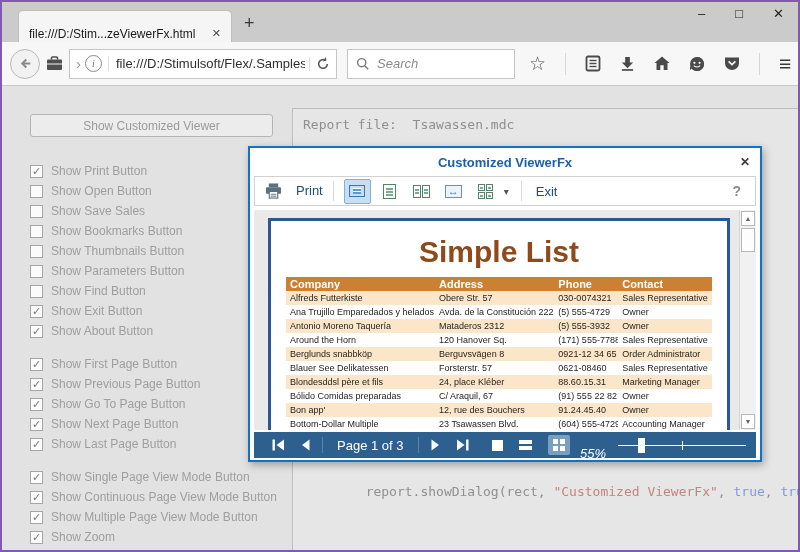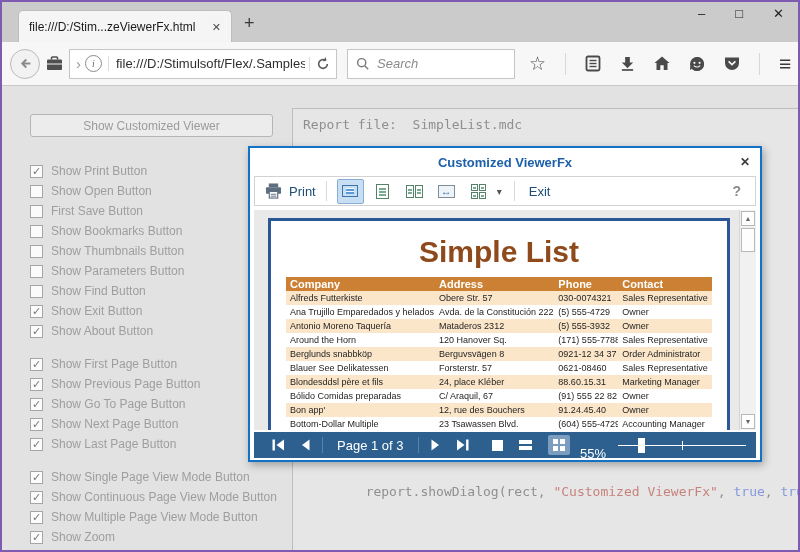--- a/index.html
+++ b/index.html
@@ -1,21 +1,21 @@
 <!DOCTYPE html>
 <html><head>
 <meta charset="utf-8">
 <style>
   html,body{margin:0;padding:0;}
   body{width:800px;height:552px;font-family:"Liberation Sans",sans-serif;background:#fff;overflow:hidden;}
   .window{position:relative;width:800px;height:552px;box-sizing:border-box;border:2px solid #7e5bb0;background:#cbcbcb;overflow:hidden;}
 
   
   .tabbar{position:absolute;top:0;left:0;right:0;height:40px;background:#cbcbcb;}
-  .tab{position:absolute;left:16px;top:8px;width:214px;height:32px;background:#f5f5f5;border:1px solid #bdbdbd;border-bottom:none;border-radius:5px 5px 0 0;display:flex;align-items:center;box-sizing:border-box;padding:16px 10px;font-size:12px;color:#1a1a1a;}
+  .tab{position:absolute;left:16px;top:8px;width:214px;height:32px;background:#f5f5f5;border:1px solid #bdbdbd;border-bottom:none;border-radius:5px 5px 0 0;display:flex;align-items:flex-start;box-sizing:border-box;padding:16px 10px;font-size:12px;color:#1a1a1a;}
   .tab-title{white-space:nowrap;overflow:hidden;}
   .tab-close{margin-left:auto;color:#4c4c4c;font-size:11px;padding-left:8px;cursor:default;}
   .newtab{position:absolute;left:242px;top:12px;font-size:18px;line-height:18px;color:#3a3a3a;}
   .winctl{position:absolute;top:4px;right:14px;display:flex;gap:30px;font-size:13px;color:#222;}
   .winctl span{cursor:default;}
 
   
   .nav{position:absolute;top:40px;left:0;right:0;height:44px;background:#f7f7f7;border-bottom:1px solid #c8c8c8;display:flex;align-items:center;box-sizing:border-box;padding:0 8px;}
   .back-btn{width:28px;height:28px;border:1px solid #b9b9b9;border-radius:50%;display:flex;align-items:center;justify-content:center;background:#f2f2f2;margin-right:6px;flex:none;}
   .icon-plain{display:flex;align-items:center;justify-content:center;flex:none;}
@@ -45,21 +45,21 @@
   .code-line1{position:absolute;top:8px;left:10px;white-space:pre;}
   .code-line2{position:absolute;top:360px;left:10px;white-space:pre;}
   .c-str{color:#c8827c;}
   .c-kw{color:#8598dd;}
 
   
   .dialog{position:absolute;left:246px;top:144px;width:514px;height:316px;box-sizing:border-box;background:#fff;border:2px solid #1372c5;box-shadow:2px 3px 8px rgba(0,0,0,.3);}
   .dlg-title{height:28px;position:relative;display:flex;align-items:center;justify-content:center;font-size:13px;color:#1d5fa8;font-weight:bold;}
   .dlg-close{position:absolute;right:10px;top:7px;font-size:12px;color:#3c3c3c;}
   .dlg-toolbar{margin:0 4px;height:30px;border:1px solid #d2d2d2;box-sizing:border-box;display:flex;align-items:center;padding:0 10px;font-size:13px;background:#fff;}
-  .print-btn{display:flex;align-items:center;gap:7px;color:#1c4e79;}
+  .print-btn{display:flex;gap:14px;color:#1c4e79;}
   .tb-sep{width:1px;height:20px;background:#d8d8d8;margin:0 10px;}
   .vm-btn{width:25px;height:23px;display:flex;align-items:center;justify-content:center;border:1px solid transparent;border-radius:2px;margin-right:5px;}
   .vm-btn.selected{background:#c8def3;border-color:#86aed6;}
   .pg-lines{background-image:repeating-linear-gradient(to bottom, rgba(255,255,255,.95) 0 1px, transparent 1px 3px);background-origin:content-box;background-clip:content-box;}
   .pg-single{width:16px;height:12px;background-color:#5b9bd5;border:1px solid #3a76ad;box-sizing:border-box;padding:2px 3px;}
   .pg-cont{width:13px;height:15px;background-color:#77ac90;border:1px solid #55816c;box-sizing:border-box;padding:2px;}
   .pg-pair{display:flex;gap:1px;}
   .pg-pair i{display:block;width:8px;height:13px;background-color:#77ac90;border:1px solid #55816c;box-sizing:border-box;padding:2px 1px;}
   .pg-width{width:17px;height:13px;border:1px solid #7b8ea0;background:#eef3f8;color:#3a76ad;font-size:11px;line-height:11px;display:flex;align-items:center;justify-content:center;box-sizing:border-box;}
   .pg-grid{display:grid;grid-template-columns:7px 7px;grid-template-rows:7px 7px;gap:1px;}
@@ -85,21 +85,21 @@
   .statusbar{position:absolute;left:4px;right:4px;bottom:2px;height:26px;background:#2d608f;display:flex;align-items:center;color:#fff;font-size:13px;box-sizing:border-box;padding:0 10px;}
   .sb-btn{display:flex;align-items:center;justify-content:center;padding:0 8px;height:100%;}
   .sb-sep{width:1px;height:16px;background:#5b82a8;margin:0 4px;}
   .sb-page{padding:0 10px;white-space:nowrap;}
   .sb-spacer{flex:1;}
   .sq-icon{width:11px;height:11px;background:#fff;}
   .bars-icon{display:flex;flex-direction:column;gap:2px;}
   .bars-icon i{display:block;width:13px;height:4px;background:#fff;}
   .sb-grid-btn{width:22px;height:20px;background:#7b9dc0;border-radius:2px;display:grid;grid-template-columns:5px 5px;grid-template-rows:5px 5px;gap:2px;align-content:center;justify-content:center;margin:0 8px;}
   .sb-grid-btn i{display:block;background:#fff;}
-  .zoom-label{margin:16px 8px 0 2px;}
+  .zoom-label{margin:16px 8px 0 2px;font-style:italic;}
   .slider{position:relative;width:128px;height:16px;margin-left:4px;}
   .slider .track{position:absolute;left:0;right:0;top:8px;height:1px;background:#fff;}
   .slider .tick{position:absolute;left:50%;top:4px;width:1px;height:9px;background:#fff;}
   .slider .thumb{position:absolute;left:20px;top:1px;width:7px;height:15px;background:#fff;}
 
   svg{display:block;}
 </style>
 </head>
 <body>
 
@@ -201,21 +201,21 @@
           <div class="cb-row">
             <span class="cb-box">✓</span>
             <span class="cb-label">Show Print Button</span>
           </div>
           <div class="cb-row">
             <span class="cb-box"></span>
             <span class="cb-label">Show Open Button</span>
           </div>
           <div class="cb-row">
             <span class="cb-box"></span>
-            <span class="cb-label">First Save Button</span>
+            <span class="cb-label">Show Save Sales</span>
           </div>
           <div class="cb-row">
             <span class="cb-box"></span>
             <span class="cb-label">Show Bookmarks Button</span>
           </div>
           <div class="cb-row">
             <span class="cb-box"></span>
             <span class="cb-label">Show Thumbnails Button</span>
           </div>
           <div class="cb-row">
@@ -271,21 +271,21 @@
             <span class="cb-label">Show Multiple Page View Mode Button</span>
           </div>
           <div class="cb-row">
             <span class="cb-box">✓</span>
             <span class="cb-label">Show Zoom</span>
           </div>
         </div>
       </div>
 
     <div class="codepanel">
-      <div class="code-line1">Report file:  SimpleList.mdc</div>
+      <div class="code-line1">Report file:  Tsawassen.mdc</div>
       <div class="code-line2">
         <span>report.showDialog(rect, </span><span class="c-str">"Customized ViewerFx"</span><span>, </span><span class="c-kw">true</span><span>, </span><span class="c-kw">true</span>
       </div>
     </div>
   </div>
 
   <div class="dialog">
     <div class="dlg-title">
       <span>Customized ViewerFx</span>
       <span class="dlg-close">✕</span>
@@ -371,21 +371,21 @@
               </tr>
               <tr>
                 <td>Around the Horn</td>
                 <td>120 Hanover Sq.</td>
                 <td>(171) 555-7788</td>
                 <td>Sales Representative</td>
               </tr>
               <tr>
                 <td>Berglunds snabbköp</td>
                 <td>Berguvsvägen  8</td>
-                <td>0921-12 34 37</td>
+                <td>0921-12 34 65</td>
                 <td>Order Administrator</td>
               </tr>
               <tr>
                 <td>Blauer See Delikatessen</td>
                 <td>Forsterstr. 57</td>
                 <td>0621-08460</td>
                 <td>Sales Representative</td>
               </tr>
               <tr>
                 <td>Blondesddsl père et fils</td>

